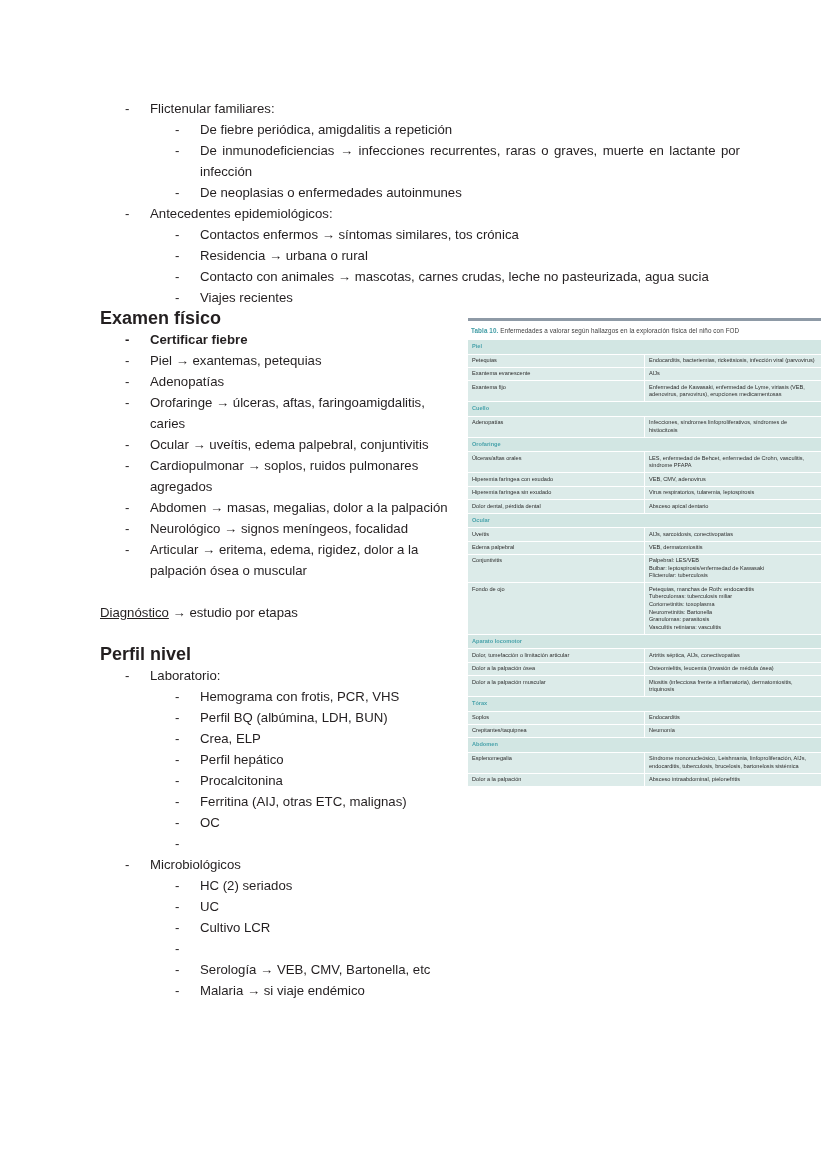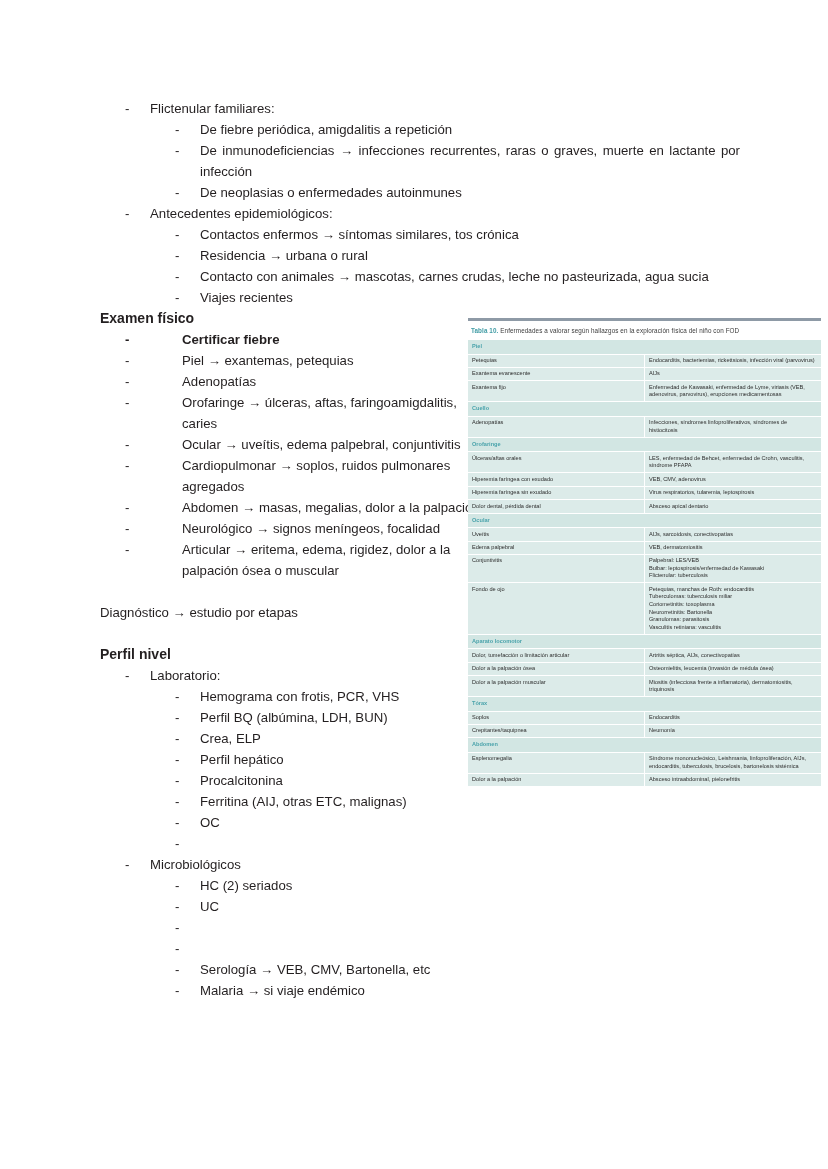--- a/index.html
+++ b/index.html
@@ -42,31 +42,31 @@
     flex: 1 1 auto;
     line-height: 21px;
   }
   .txt.justify { text-align: justify; }
 
   
   .lvl1 .dash { width: 25px; margin-left: 25px; }
   .lvl2 .dash { width: 25px; margin-left: 75px; }
 
   .head {
-    font-size: 14px;
+    font-size: 18px;
     font-weight: bold;
     line-height: 21px;
     color: #231f20;
   }
   .bold { font-weight: bold; }
-  .uline { }
+  .uline { text-decoration: underline; }
   .spacer-md { height: 21px; }
 
   
-  .narrow .txt { max-width: 300px; margin-left: 32px; }
+  .narrow .txt { max-width: 300px; }
 
   
   .figure {
     position: absolute;
     left: 468px;
     top: 318px;
     width: 353px;
     background: #ffffff;
   }
   .fig-rule {
@@ -253,20 +253,21 @@
     <div class="row lvl2">
       <span class="dash">-</span>
       <span class="txt">HC (2) seriados</span>
     </div>
     <div class="row lvl2">
       <span class="dash">-</span>
       <span class="txt">UC</span>
     </div>
     <div class="row lvl2">
       <span class="dash">-</span>
+      <span class="txt">Cultivo LCR</span>
     </div>
     <div class="row lvl2">
       <span class="dash">-</span>
     </div>
     <div class="row lvl2">
       <span class="dash">-</span>
       <span class="txt">Serología → VEB, CMV, Bartonella, etc</span>
     </div>
     <div class="row lvl2">
       <span class="dash">-</span>

